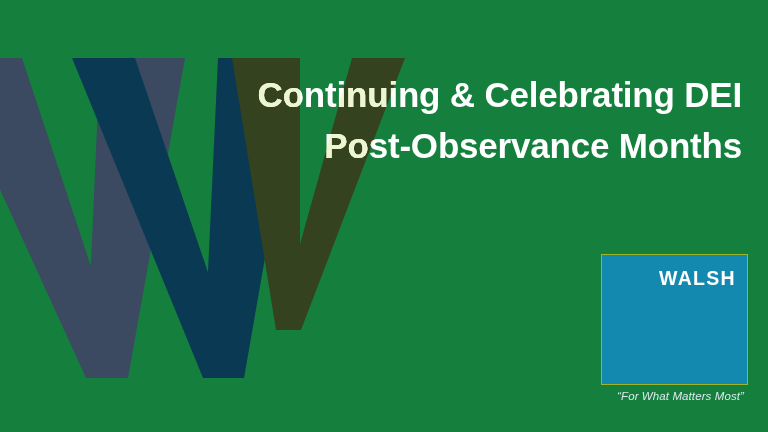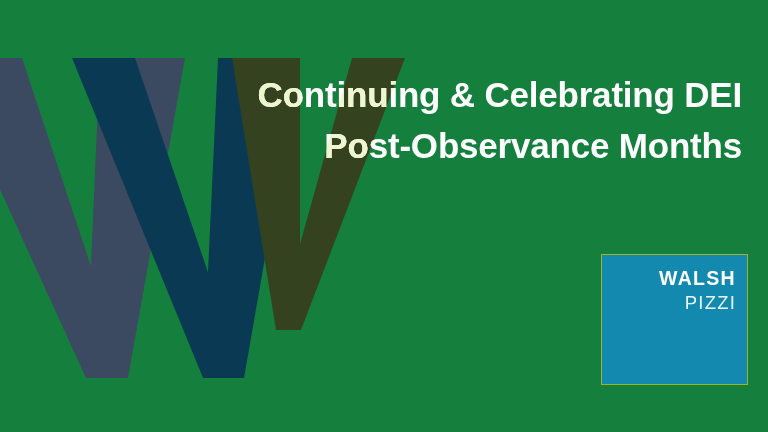--- a/index.html
+++ b/index.html
@@ -116,17 +116,17 @@
       <g clip-path="url(#clip-olive-exact)">
         <text class="title-text" x="742" y="107" text-anchor="end" fill="#eef6cf">Continuing &amp; Celebrating DEI</text>
         <text class="title-text" x="742" y="158" text-anchor="end" fill="#eef6cf">Post-Observance Months</text>
       </g>
     </g>
   </svg>
 
   <div id="logo-block">
     <div id="logo-box">
       <div id="logo-name-walsh">WALSH</div>
-      <div class="logo-name-sub">PIZZI</div>
     </div>
+    <div id="logo-tagline">“For What Matters Most”</div>
   </div>
 
 </div>
 
 </body></html>

